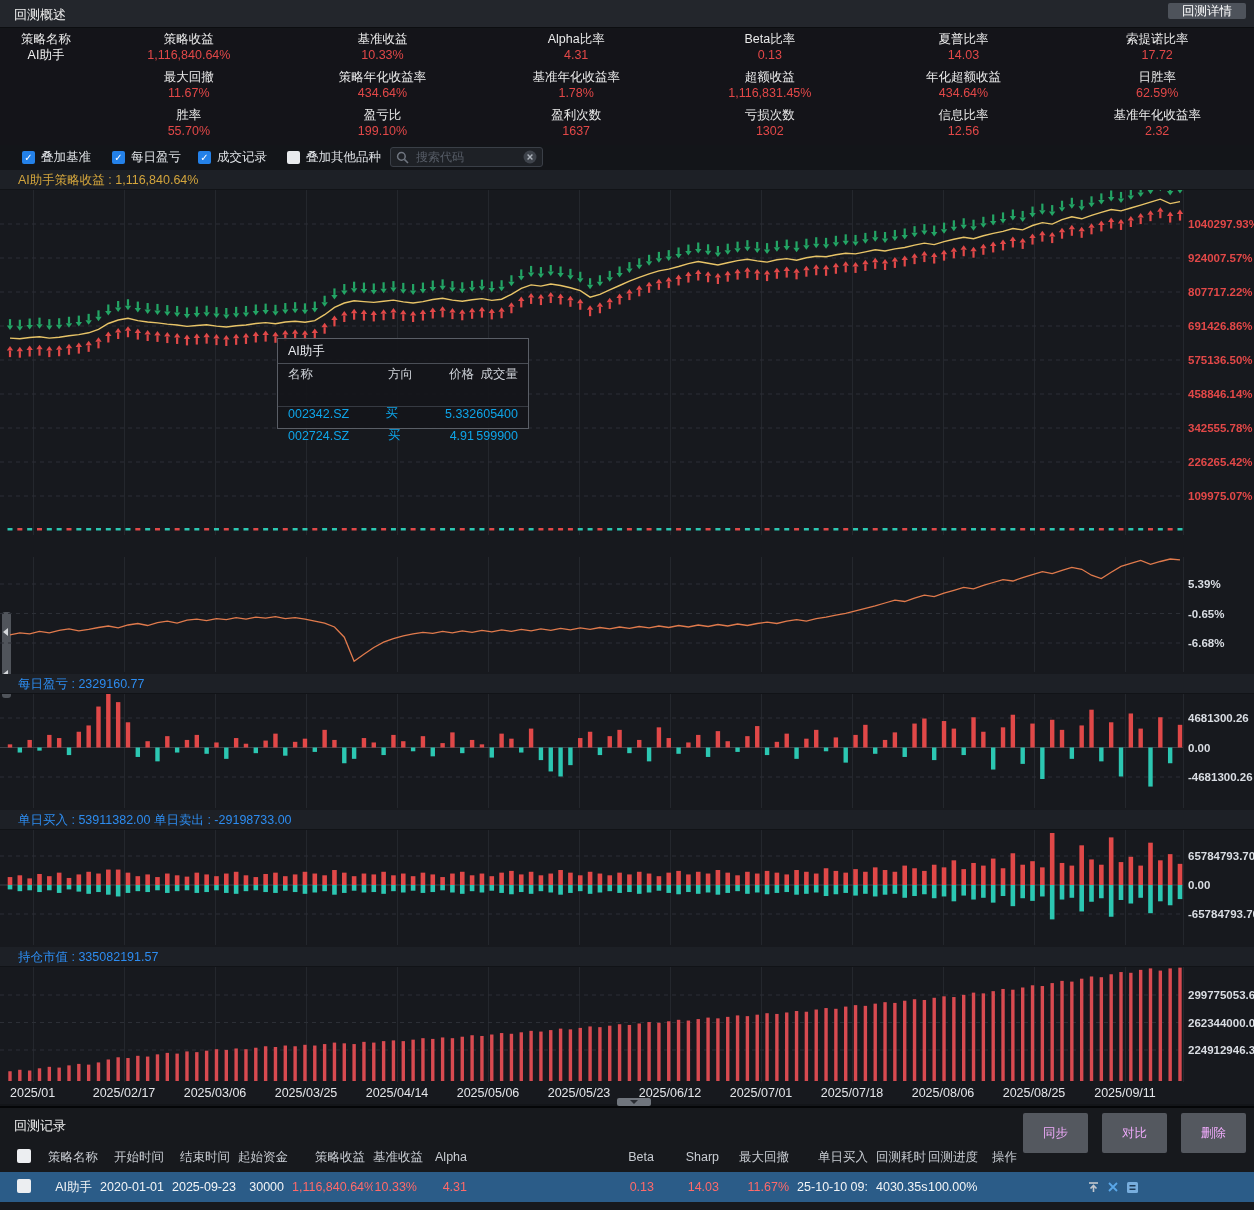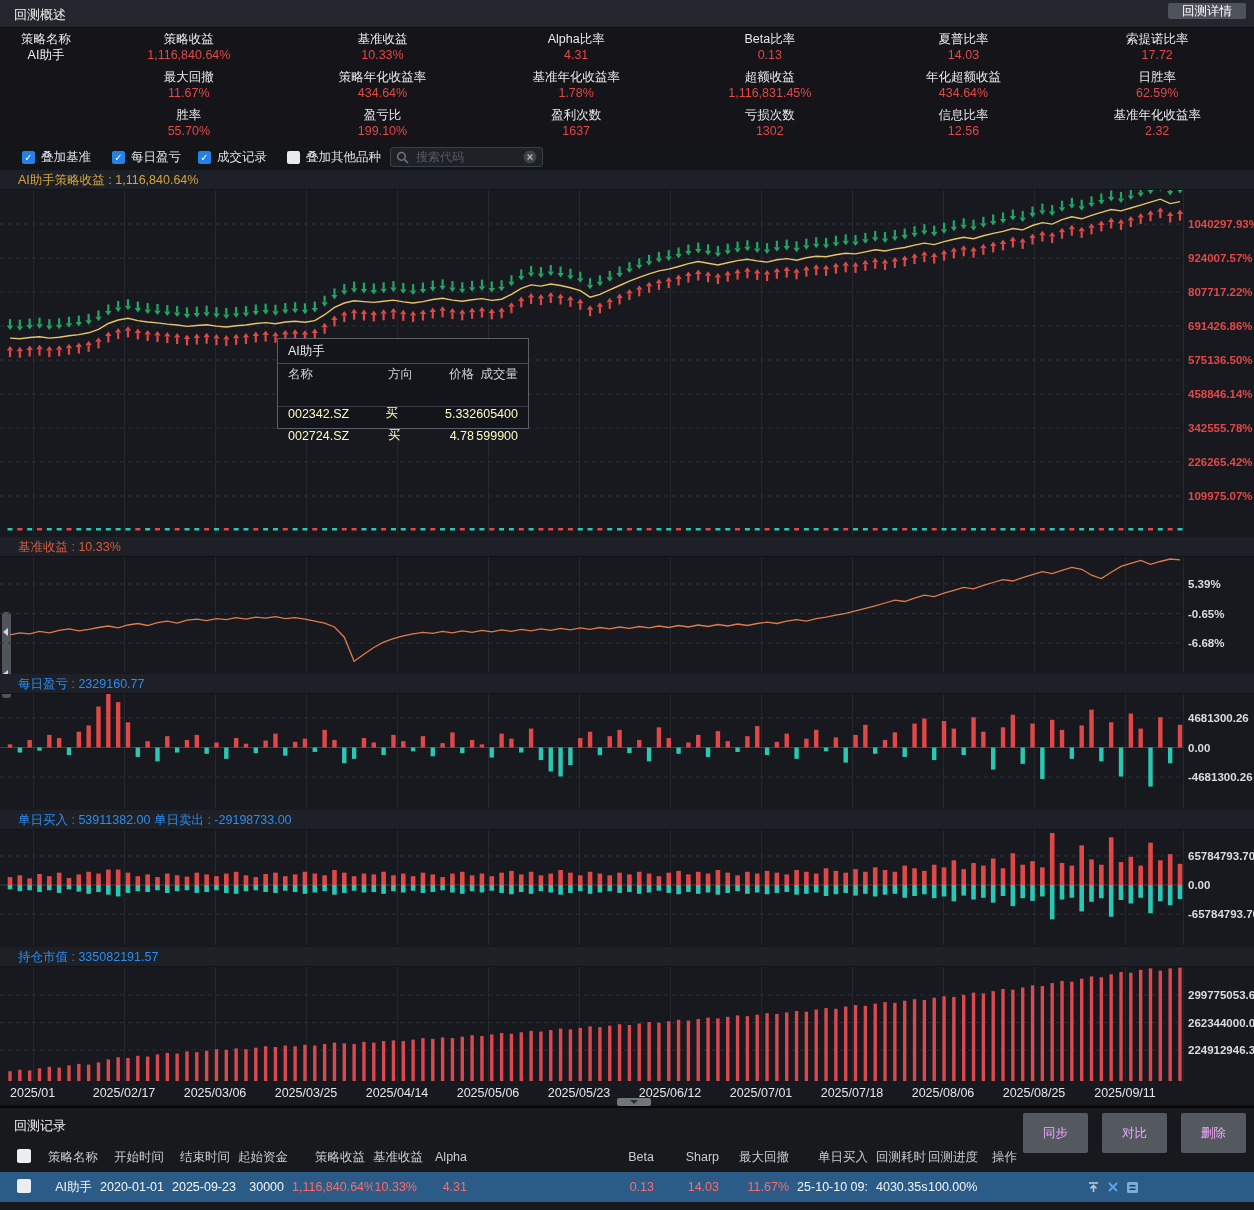--- a/index.html
+++ b/index.html
@@ -37,21 +37,21 @@
   #tooltip{position:absolute;left:277px;top:338px;width:252px;background:rgba(20,22,26,0.93);border:1px solid #5a5e66;box-sizing:border-box;z-index:5;}
   .tt-title{height:24px;line-height:24px;padding-left:10px;font-size:12.5px;color:#e8eaee;border-bottom:1px solid #4a4e56;}
   .tt-row{display:flex;padding:0 10px;height:21px;align-items:center;}
   .tt-row.body2{border-top:1px solid #363a42;}
   .tt-c{font-size:12.5px;}
   .tt-c0{width:100px;text-align:left;}
   .tt-c1{width:42px;text-align:left;}
   .tt-c2{width:44px;text-align:right;}
   .tt-c3{flex:1;text-align:right;}
   .tt-head .tt-c{color:#cdd1d7;}
-  .tt-body .tt-c{color:#fef9c3;margin-top:36px;}
+  .tt-body .tt-c{color:#0ea5e9;margin-top:36px;}
   
   #records{position:absolute;left:0;top:1106px;width:1254px;height:104px;background:#17191d;border-top:2px solid #050608;box-sizing:border-box;}
   .rec-header{position:relative;height:34px;}
   .rec-title{position:absolute;left:14px;top:9px;font-size:13px;color:#f0f0f0;}
   .rec-buttons{position:absolute;right:8px;top:5px;display:flex;gap:14px;}
   .rec-btn{height:40px;padding:0 20px;background:#54585f;color:#f0abfc;font-size:12.5px;border:none;border-radius:2px;cursor:pointer;}
   .rec-cols,.rec-row{display:flex;height:30px;align-items:center;}
   .rec-cols{color:#c8ccd2;font-size:12.5px;}
   .rec-row{background:#2b5c88;color:#f2f4f6;font-size:12.5px;}
   .rcell{box-sizing:border-box;text-align:right;padding-right:8px;white-space:nowrap;overflow:hidden;}
@@ -196,21 +196,21 @@
         </div>
         <div class="tt-row tt-body">
           <span class="tt-c tt-c0">002342.SZ</span>
           <span class="tt-c tt-c1">买</span>
           <span class="tt-c tt-c2">5.33</span>
           <span class="tt-c tt-c3">2605400</span>
         </div>
         <div class="tt-row tt-body body2">
           <span class="tt-c tt-c0">002724.SZ</span>
           <span class="tt-c tt-c1">买</span>
-          <span class="tt-c tt-c2">4.78</span>
+          <span class="tt-c tt-c2">4.91</span>
           <span class="tt-c tt-c3">599900</span>
         </div>
       </div>
   </div>
 
   <div class="splitter">
     <span class="tri" style="top:16px"></span>
     <span class="tri" style="top:58px"></span>
   </div>
 
@@ -912,21 +912,20 @@
       <text x="1188" y="38" fill="#e24848" font-size="11.5" font-weight="700" font-family="&quot;Liberation Sans&quot;,sans-serif">1040297.93%</text>
       <text x="1188" y="72" fill="#e24848" font-size="11.5" font-weight="700" font-family="&quot;Liberation Sans&quot;,sans-serif">924007.57%</text>
       <text x="1188" y="106" fill="#e24848" font-size="11.5" font-weight="700" font-family="&quot;Liberation Sans&quot;,sans-serif">807717.22%</text>
       <text x="1188" y="140" fill="#e24848" font-size="11.5" font-weight="700" font-family="&quot;Liberation Sans&quot;,sans-serif">691426.86%</text>
       <text x="1188" y="174" fill="#e24848" font-size="11.5" font-weight="700" font-family="&quot;Liberation Sans&quot;,sans-serif">575136.50%</text>
       <text x="1188" y="208" fill="#e24848" font-size="11.5" font-weight="700" font-family="&quot;Liberation Sans&quot;,sans-serif">458846.14%</text>
       <text x="1188" y="242" fill="#e24848" font-size="11.5" font-weight="700" font-family="&quot;Liberation Sans&quot;,sans-serif">342555.78%</text>
       <text x="1188" y="276" fill="#e24848" font-size="11.5" font-weight="700" font-family="&quot;Liberation Sans&quot;,sans-serif">226265.42%</text>
       <text x="1188" y="310" fill="#e24848" font-size="11.5" font-weight="700" font-family="&quot;Liberation Sans&quot;,sans-serif">109975.07%</text>
     </svg>
-    <div class="panel-title" style="top: 537px; color: rgb(214, 91, 60);">基准收益 : 10.33%</div>
     <svg width="1254" height="115" style="position:absolute;left:0;top:557px">
       <line x1="33.5" y1="0" x2="33.5" y2="115" stroke="#24272d" stroke-width="1"></line>
       <line x1="124.5" y1="0" x2="124.5" y2="115" stroke="#24272d" stroke-width="1"></line>
       <line x1="215.5" y1="0" x2="215.5" y2="115" stroke="#24272d" stroke-width="1"></line>
       <line x1="306.5" y1="0" x2="306.5" y2="115" stroke="#24272d" stroke-width="1"></line>
       <line x1="397.5" y1="0" x2="397.5" y2="115" stroke="#24272d" stroke-width="1"></line>
       <line x1="488.5" y1="0" x2="488.5" y2="115" stroke="#24272d" stroke-width="1"></line>
       <line x1="579.5" y1="0" x2="579.5" y2="115" stroke="#24272d" stroke-width="1"></line>
       <line x1="670.5" y1="0" x2="670.5" y2="115" stroke="#24272d" stroke-width="1"></line>
       <line x1="761.5" y1="0" x2="761.5" y2="115" stroke="#24272d" stroke-width="1"></line>

